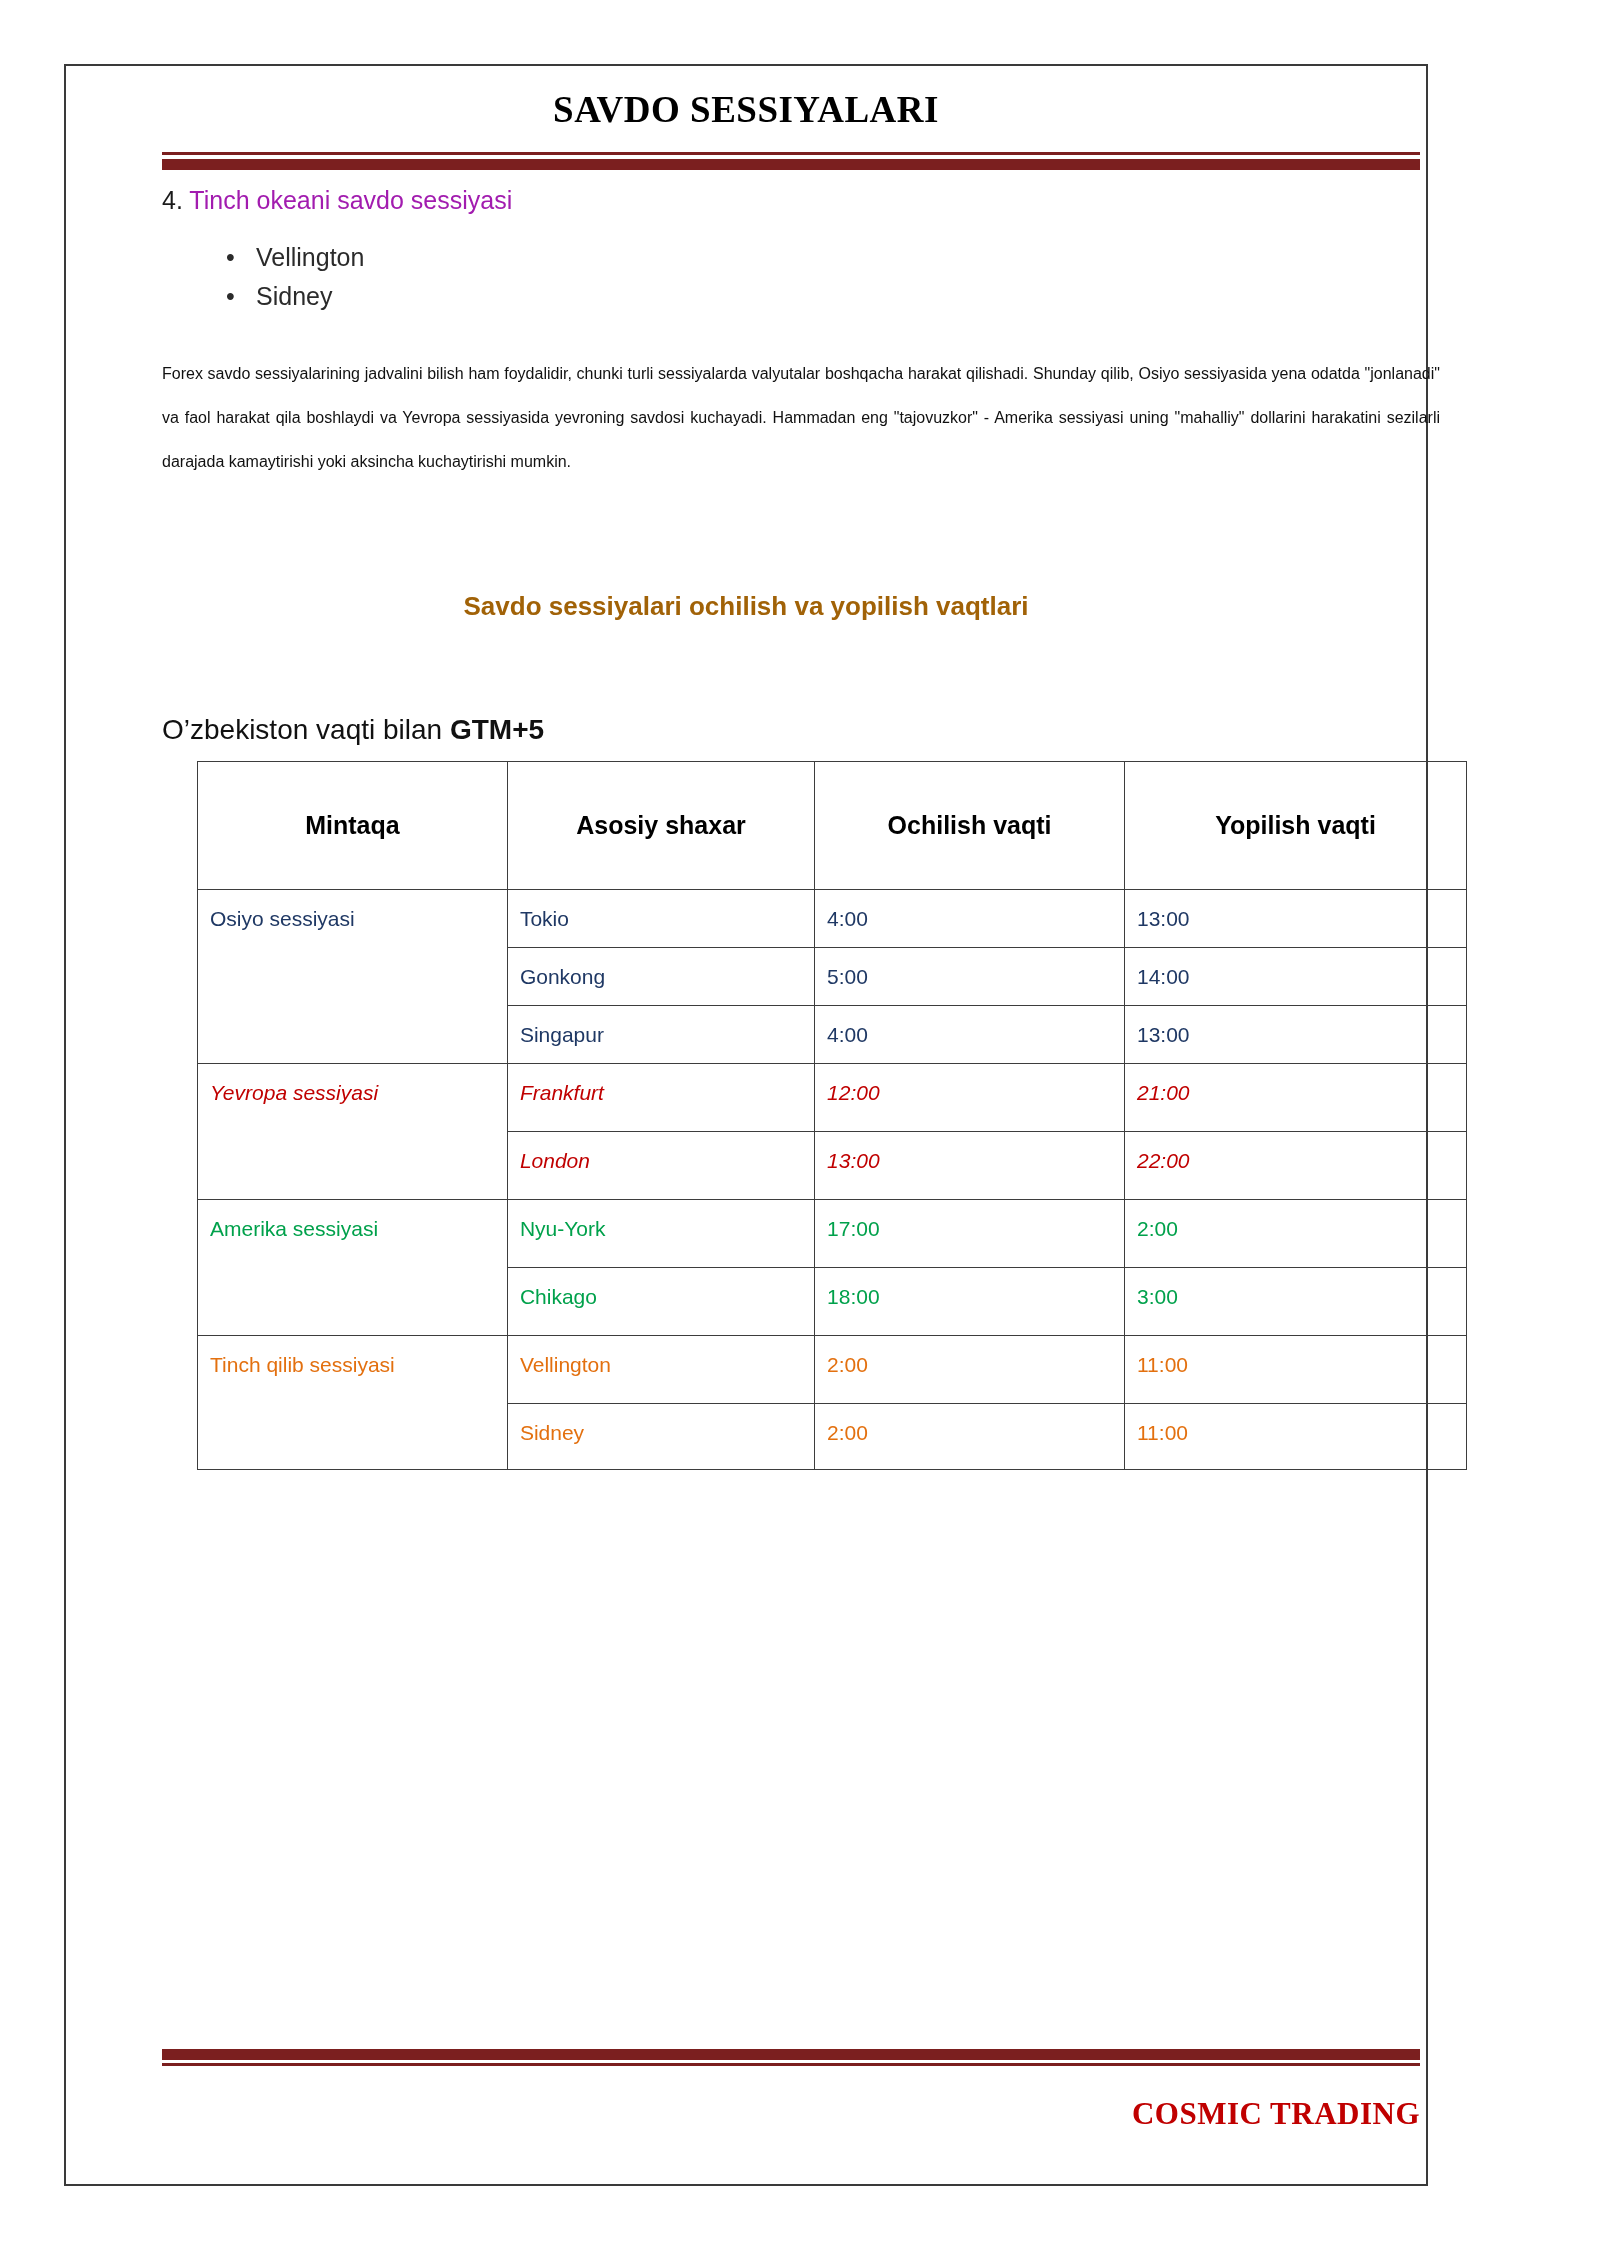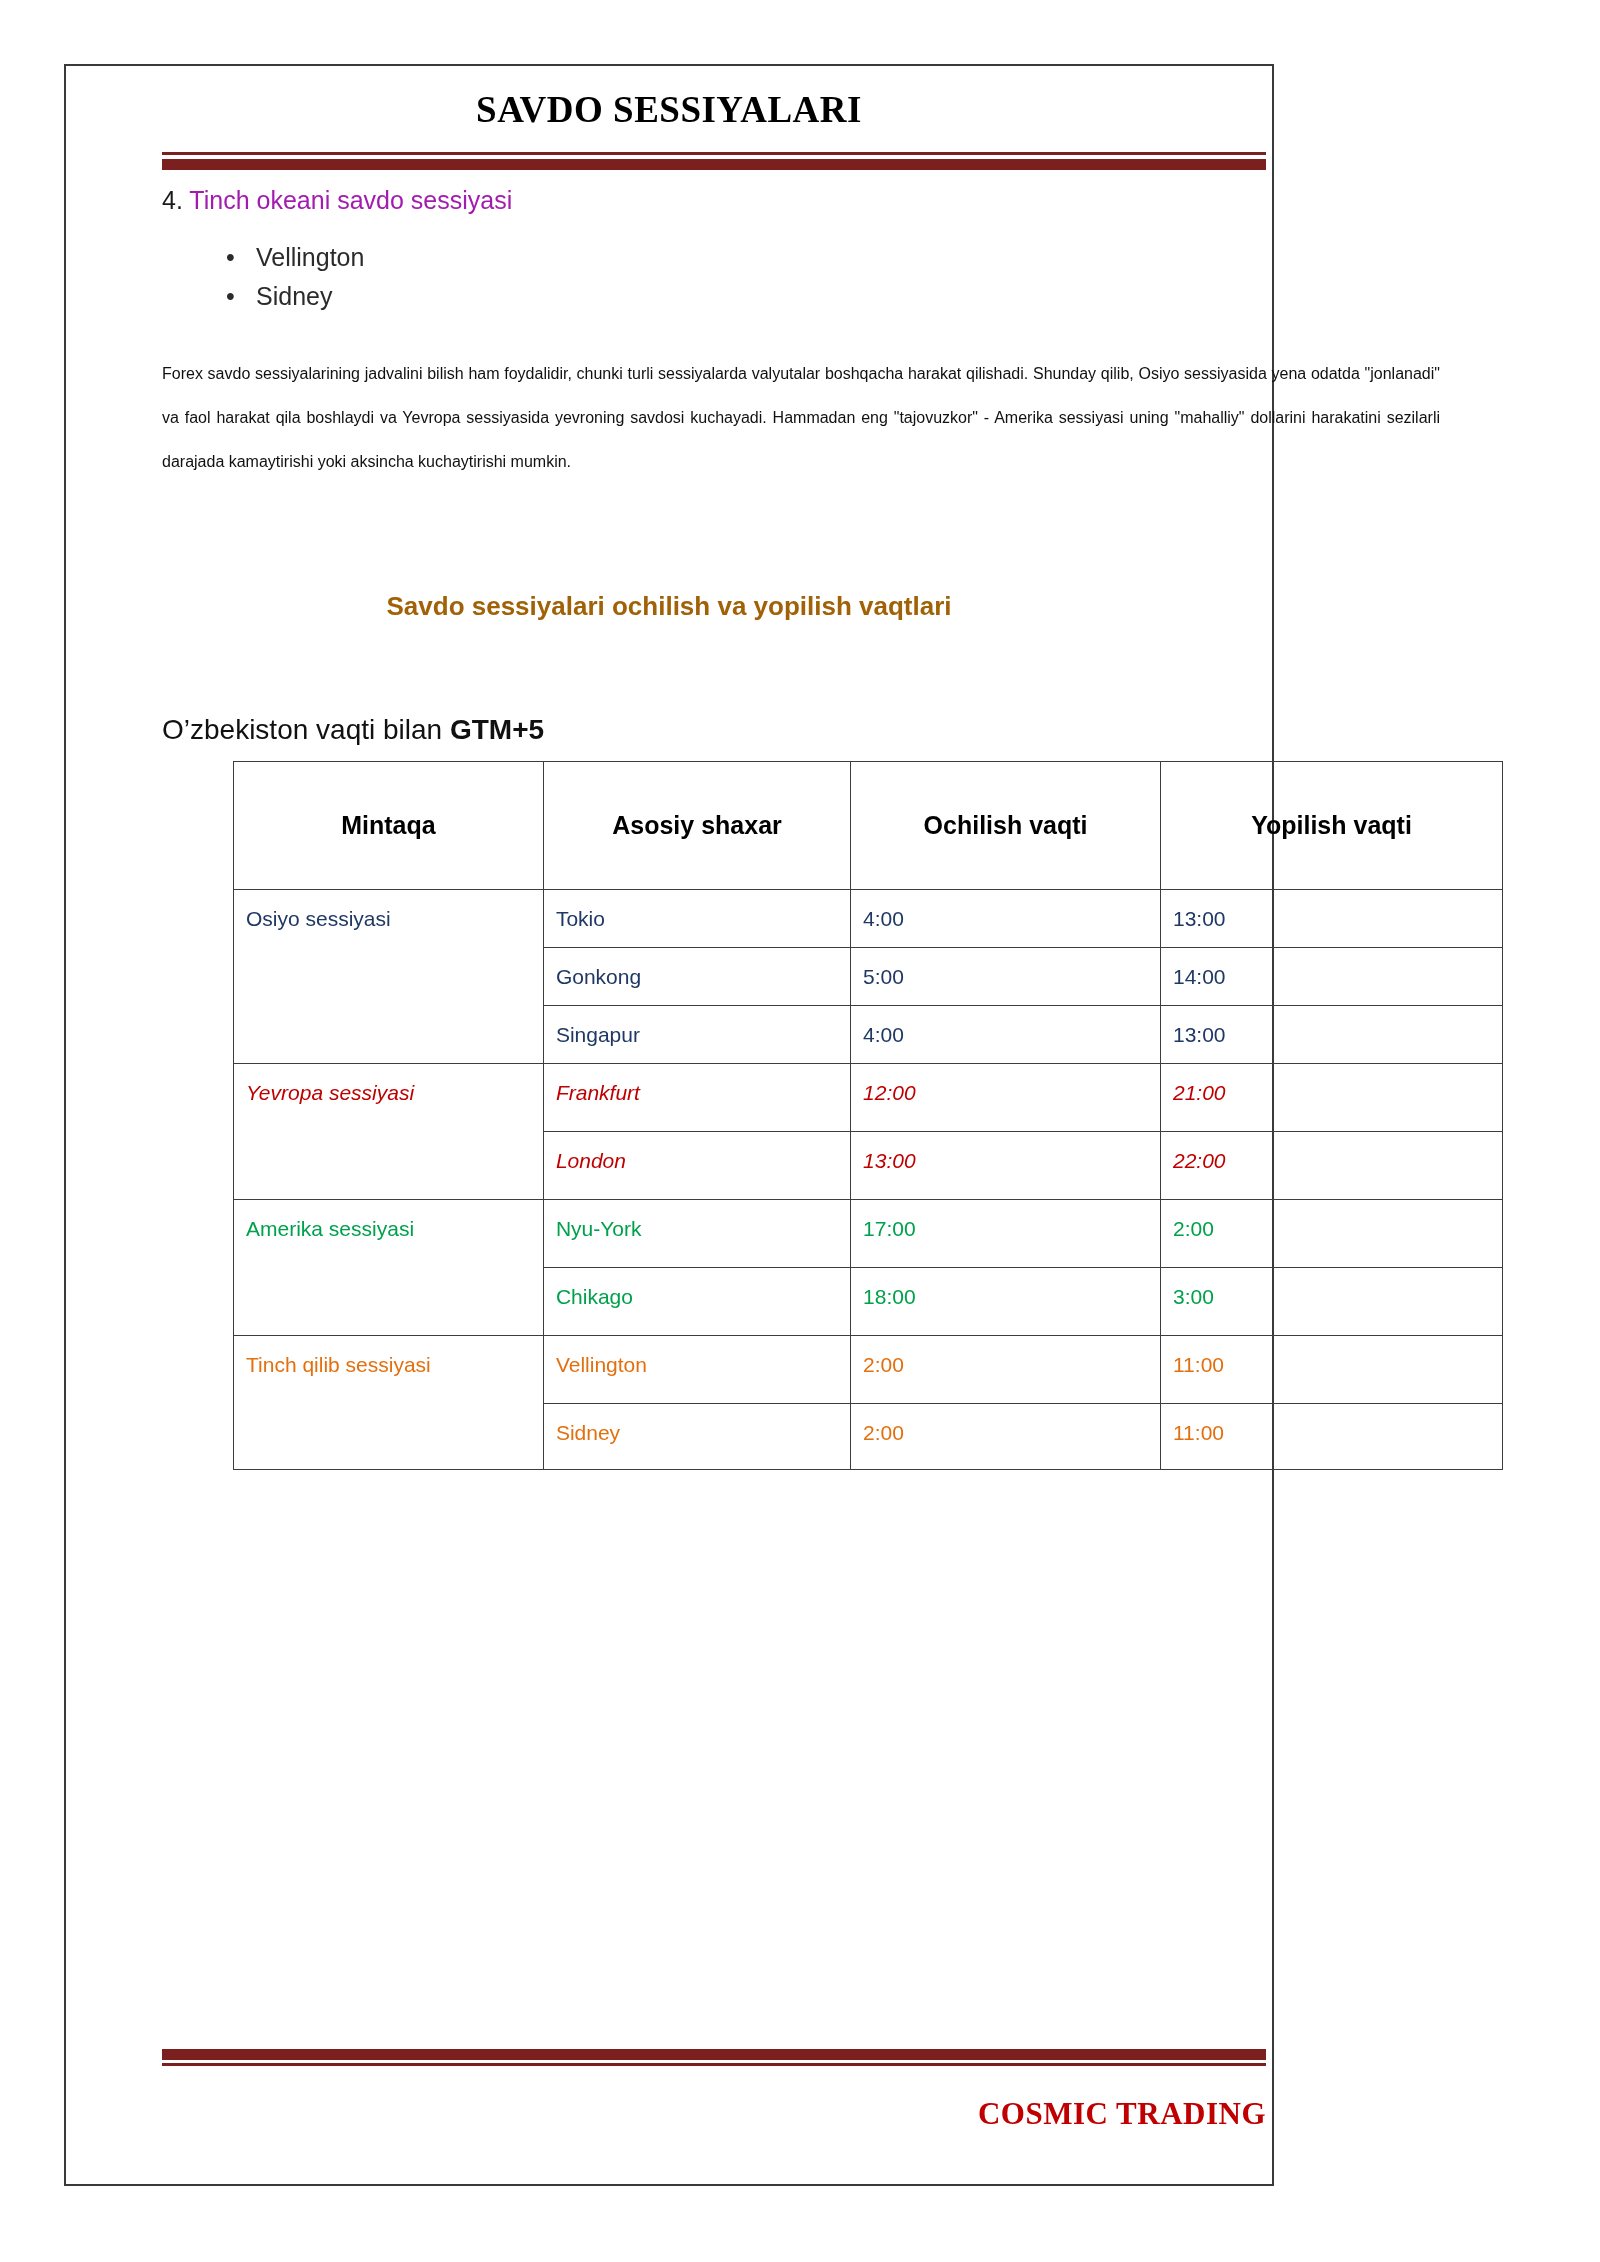--- a/index.html
+++ b/index.html
@@ -7,21 +7,21 @@
   body{
     width:1600px;height:2262px;
     background:#ffffff;
     font-family:"Liberation Sans","DejaVu Sans",sans-serif;
     -webkit-font-smoothing:antialiased;
     overflow:hidden;
   }
   .page{
     position:absolute;
     left:64px;top:64px;
-    width:1210px;height:2122px;
+    width:1364px;height:2122px;
     border:2px solid #3a3a3a;
     box-sizing:border-box;
     background:#fff;
   }
   .inner{
     position:absolute;
     left:0;top:0;right:0;bottom:0;
   }
 
   
@@ -107,21 +107,20 @@
   }
   .tz-line b{font-weight:bold;}
 
   
   table.sessions{
     position:absolute;
     left:131px;top:695px;
     width:1270px;
     border-collapse:collapse;
     table-layout:fixed;
-    margin-left:36px;
   }
   table.sessions th,
   table.sessions td{
     border:1px solid #3d3d3d;
     padding:0;
     vertical-align:top;
     font-size:21px;
     box-sizing:border-box;
   }
   table.sessions th{

